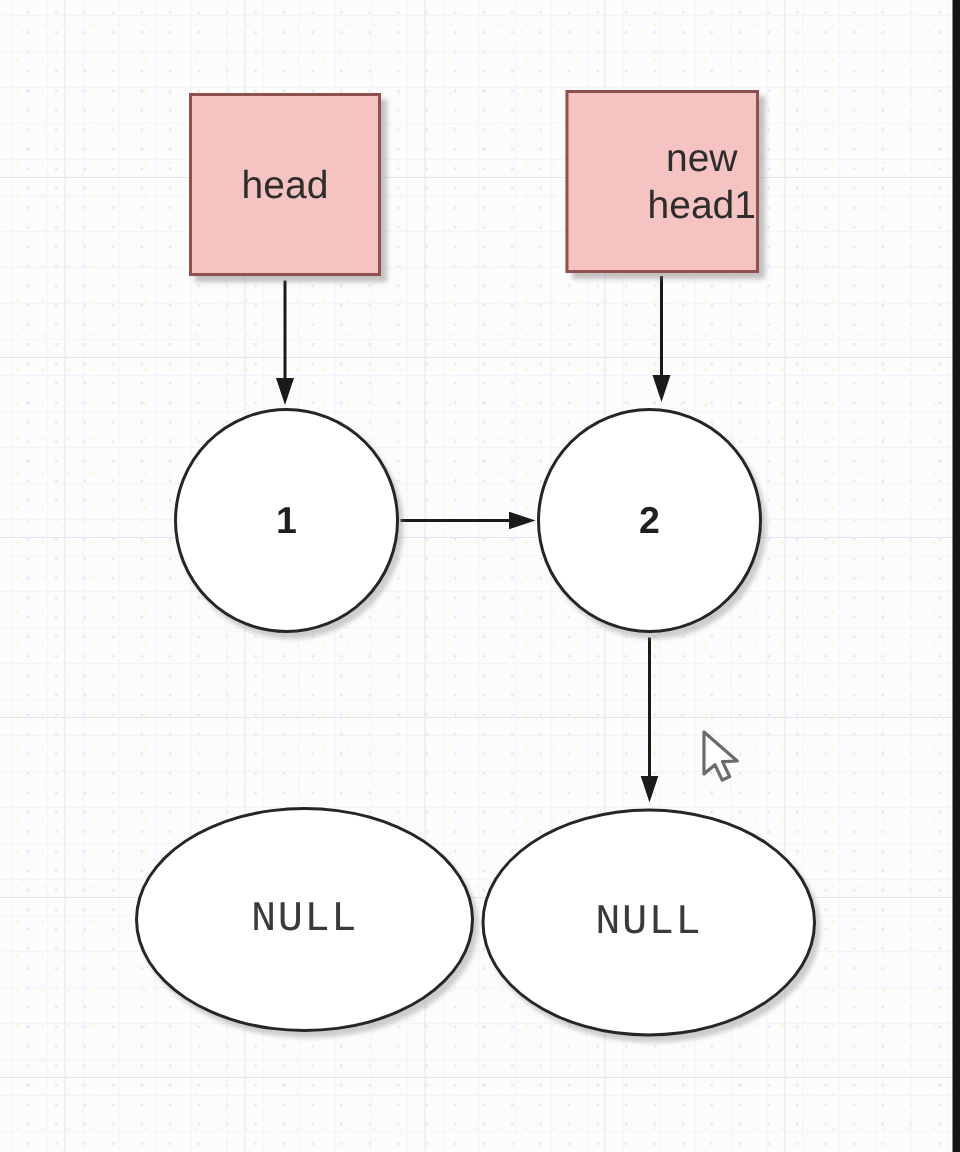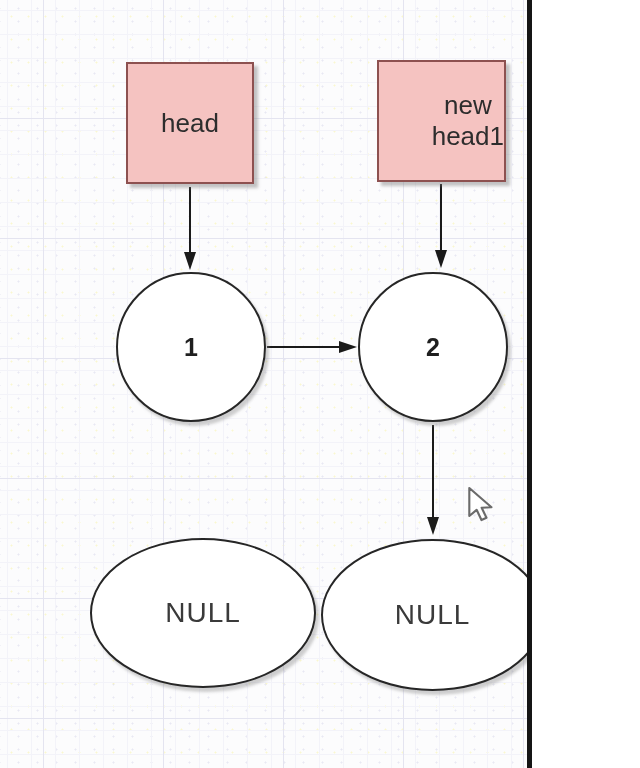--- a/index.html
+++ b/index.html
@@ -1,21 +1,21 @@
 <!DOCTYPE html>
 <html><head>
 <meta charset="utf-8">
 <style>
   * { margin: 0; padding: 0; box-sizing: border-box; }
   html, body { width: 640px; height: 768px; overflow: hidden; }
   body { font-family: "Liberation Sans", "DejaVu Sans", sans-serif; background: #ffffff; }
 
   .canvas {
     position: relative;
-    width: 532px;
+    width: 640px;
     height: 768px;
     overflow: hidden;
     background-color: #fcfcfd;
     
     background-image:
       linear-gradient(to right, #e4e4f0 1px, transparent 1px),
       linear-gradient(to bottom, #e4e4f0 1px, transparent 1px),
       linear-gradient(to right, #f3f3f9 1px, transparent 1px),
       linear-gradient(to bottom, #f3f3f9 1px, transparent 1px),
       radial-gradient(circle, rgba(248,240,140,0.40) 0.8px, transparent 1.2px),
@@ -68,20 +68,21 @@
   .ellipse-node {
     border: 2px solid #262626;
     border-radius: 50%;
     background: #ffffff;
     box-shadow: 3px 4px 3px rgba(135,135,135,0.40);
   }
   .ellipse-node .node-label {
     font-size: 28px;
     letter-spacing: 1px;
     color: #3a3a3a;
+    font-family: Liberation Mono, monospace;
   }
 
   #node-head      { left: 126px; top: 62px;  width: 128px; height: 122px; }
   #node-new-head1 { left: 377px; top: 60px;  width: 129px; height: 122px; justify-content: flex-end; }
   #node-1         { left: 116px; top: 272px; width: 150px; height: 150px; }
   #node-2         { left: 358px; top: 272px; width: 150px; height: 150px; }
   #node-null-left  { left: 90px;  top: 538px; width: 226px; height: 150px; }
   #node-null-right { left: 321px; top: 539px; width: 223px; height: 152px; }
 
   .right-edge-bar {

